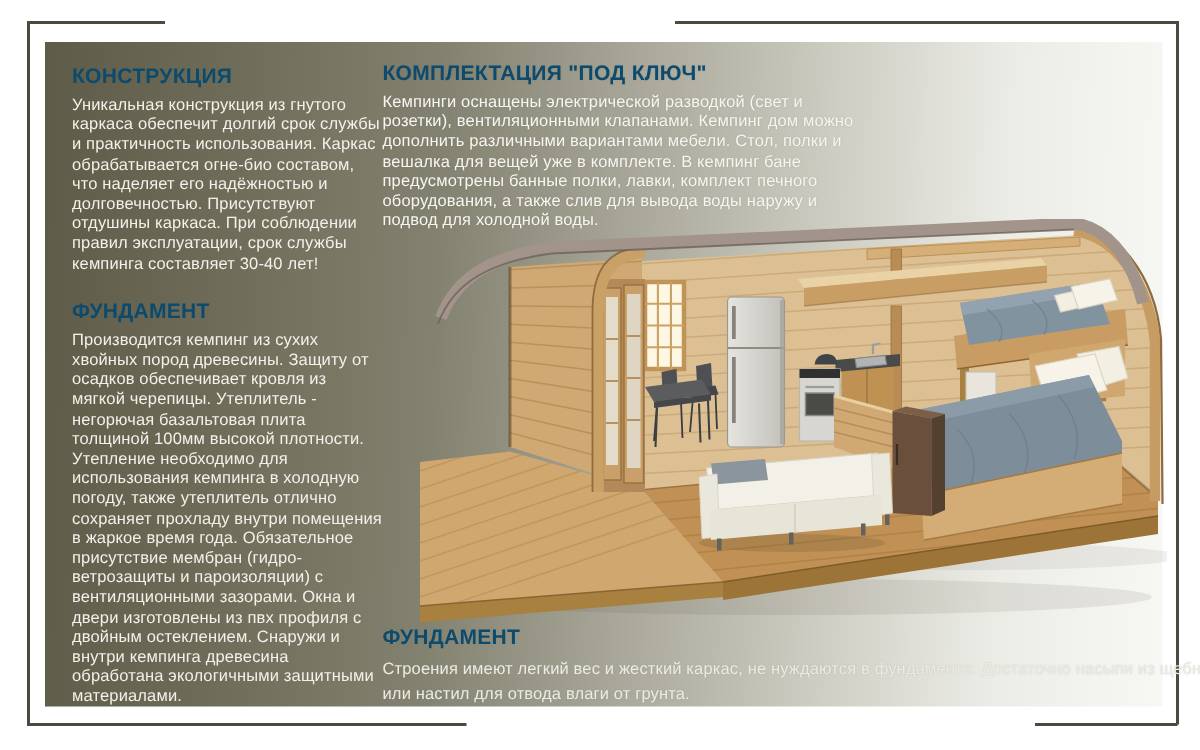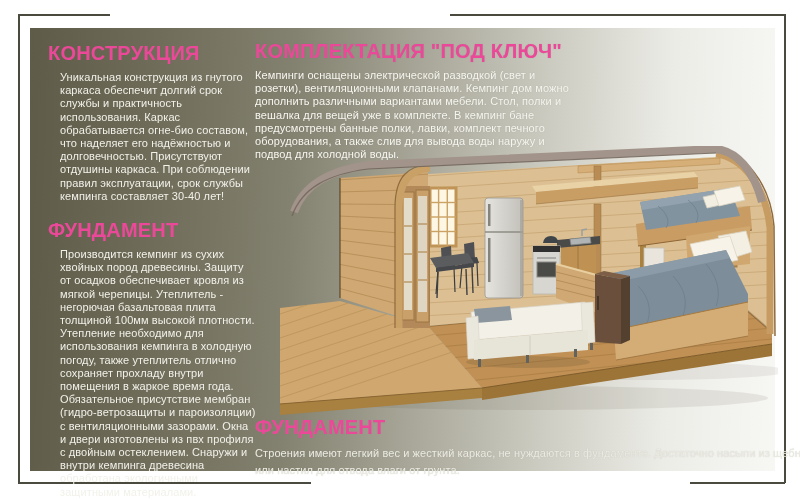--- a/index.html
+++ b/index.html
@@ -5,24 +5,24 @@
   html,body{margin:0;padding:0;background:#ffffff;}
   .page{position:relative;width:800px;height:500px;background:#ffffff;overflow:hidden;
         font-family:"Liberation Sans",sans-serif;}
   
   .fl{position:absolute;background:#4a4a3e;}
   
   .panel{position:absolute;left:30px;top:28px;width:745px;height:443px;
          background:linear-gradient(92deg,#5e5c48 0%,#6d6b57 15%,#83816f 35%,
                     #a8a799 52%,#cfcec4 70%,#ecece7 85%,#f7f7f4 100%);}
   .col{position:absolute;}
-  h2{font-size:20px;font-weight:bold;color:#ec4899;letter-spacing:.2px;margin:0 0 6px 0;}
+  h2{font-size:14px;font-weight:bold;color:#0c4a6e;letter-spacing:.2px;margin:0 0 6px 0;}
   p{margin:0;font-size:11px;line-height:13.2px;letter-spacing:.1px;}
   .col-left{left:48px;top:42px;width:208px;color:#f2f1ea;}
-  .col-left p{margin-bottom:16px;margin-left:12px;}
+  .col-left p{margin-bottom:16px;}
   .col-turnkey{left:255px;top:40px;width:316px;color:#f7f6f0;
                text-shadow:0 0 1px rgba(120,120,110,.35);}
   .col-foundation{left:255px;top:416px;width:560px;color:#ecebe3;
                   text-shadow:0 0 1px rgba(150,150,140,.45);}
   .col-foundation p{line-height:17px;}
   .illus{position:absolute;left:278px;top:146px;width:500px;height:272px;}
 </style>
 </head>
 <body>
 

